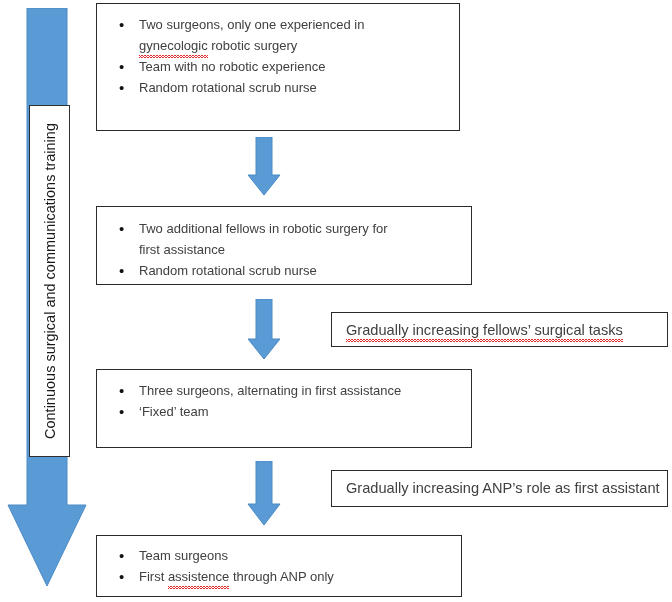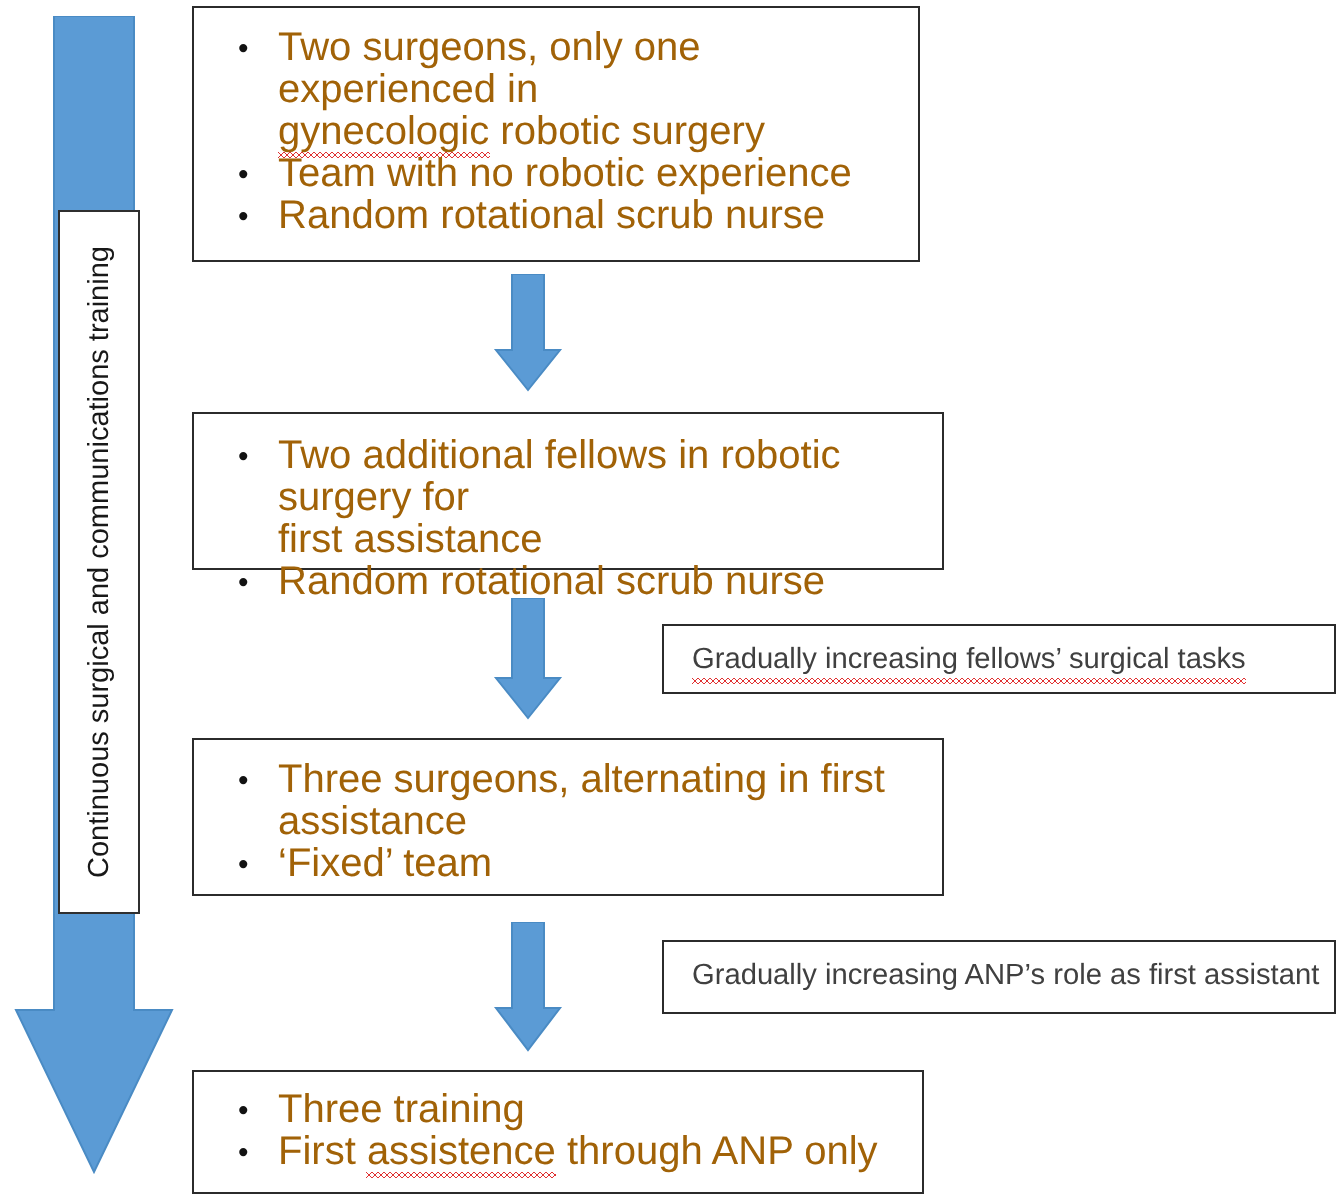--- a/index.html
+++ b/index.html
@@ -61,23 +61,23 @@
     box-sizing: border-box;
   }
   .box ul {
     list-style: none;
     margin: 0;
     padding: 0;
   }
   .box li {
     position: relative;
     padding-left: 42px;
-    font-size: 20px;
+    font-size: 13px;
     line-height: 21px;
-    color: #a16207;
+    color: #404040;
   }
   .box li::before {
     content: "\2022";
     position: absolute;
     left: 22px;
     top: -0.5px;
     font-size: 15px;
     color: #121212;
   }
 
@@ -195,18 +195,18 @@
       <polygon points="10,0 26,0 26,43 34,43 18,64 2,43 10,43" fill="#5B9BD5" stroke="#4A8BC4" stroke-width="1"></polygon>
     </svg>
   </div>
 
   <div class="note" id="note2">
     <div class="note-text">Gradually increasing ANP’s role as first assistant</div>
   </div>
 
   <div class="box" id="box4">
     <ul>
-      <li>Three training</li>
+      <li>Team surgeons</li>
       <li>First <span class="sp">assistence</span> through ANP only</li>
     </ul>
   </div>
 
 </div>
 
 </body></html>

